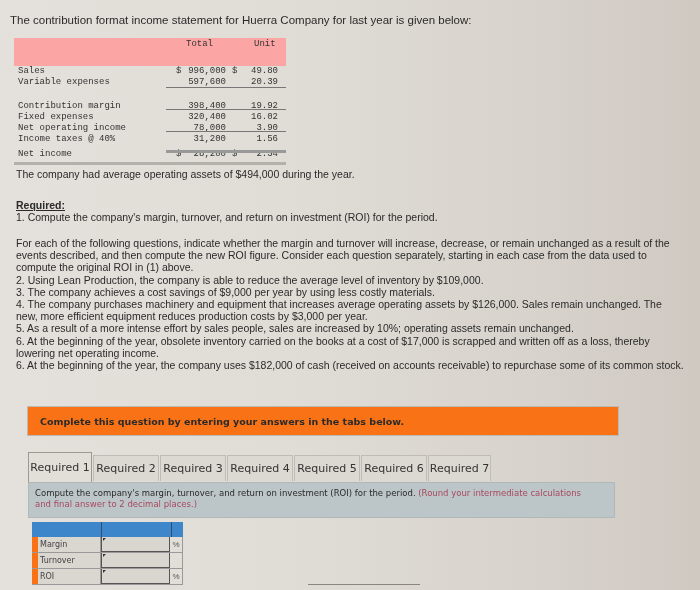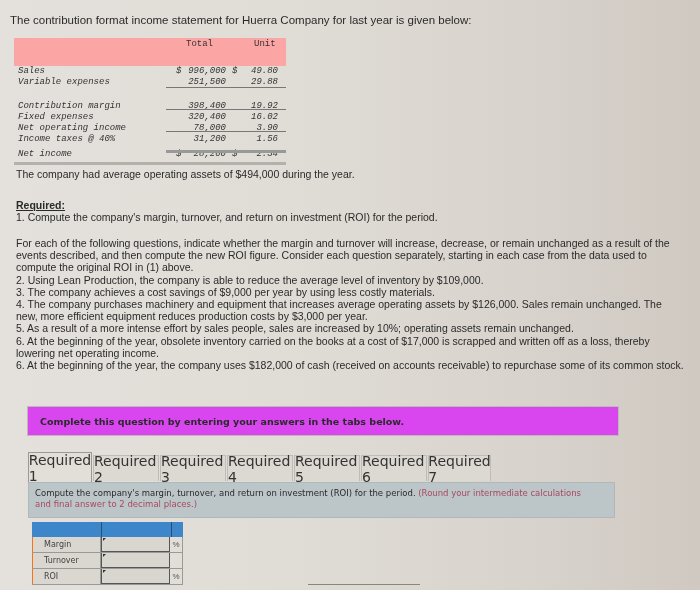--- a/index.html
+++ b/index.html
@@ -16,72 +16,72 @@
     
     .stmt {
       left: 14px; top: 38px; width: 272px;
       font-family: "Liberation Mono", monospace; font-size: 9px; color: #333;
     }
     .stmt-head {
       background: #fca5a5; height: 28px; position: relative;
     }
     .stmt-head span { position: absolute; top: 1px; }
     .stmt-row { position: relative; height: 10.5px; }
-    .stmt-row span { position: absolute; top: 0; font-style: italic; }
+    .stmt-row span { position: absolute; top: 0; }
     .stmt .label { left: 4px; }
     .stmt .dollar1 { left: 162px; }
     .stmt .total { right: 60px; text-align: right; }
     .stmt .unit { right: 8px; text-align: right; }
     .stmt .dollar2 { left: 218px; }
     .rule { position: absolute; left: 152px; width: 120px; height: 1px; background: #777; }
     .stmt-foot { position: absolute; left: 0; width: 272px; height: 3px; background: #b4b1ad; }
     .stmt-foot2 { position: absolute; left: 152px; width: 120px; height: 3px; background: #999; }
 
     .para { font-size: 10.5px; color: #2a2a2a; line-height: 12.2px; }
     .assets { left: 16px; top: 168px; }
     .required { left: 16px; top: 199px; }
     .required b { font-weight: bold; text-decoration: underline; }
     .questions { left: 16px; top: 237px; width: 670px; }
 
     .instr-box {
       left: 27px; top: 406px; width: 590px; height: 28px;
-      background: #d946ef; border: 1px solid #bdb9b4;
+      background: #f97316; border: 1px solid #bdb9b4;
     }
     .instr-box span {
       position: absolute; left: 12px; top: 9px; font-size: 9.5px; font-weight: bold; color: #2a2a2a;
       font-family: "DejaVu Sans", sans-serif;
     }
 
     .tabs { left: 28px; top: 452px; height: 30px; display: flex; }
     .tab {
       height: 26px; margin-right: 1px; margin-top: 3px;
       border: 1px solid #bfbbb6; border-bottom: none;
       background: #dcd8d2;
-      font-size: 14px; color: #333; font-family: "DejaVu Sans", sans-serif;
+      font-size: 11px; color: #333; font-family: "DejaVu Sans", sans-serif;
       display: flex; align-items: center; justify-content: center;
       box-sizing: border-box;
     }
     .tab.active { background: #e2ded8; border-color: #9c9893; height: 30px; margin-top: 0; }
 
     .prompt-box {
       left: 28px; top: 482px; width: 585px; height: 34px;
       background: #bcc6c8; border: 1px solid #b0b8ba;
       font-size: 8.5px; font-family: "DejaVu Sans", sans-serif; color: #2a2a2a; line-height: 10.5px;
     }
     .prompt-box .inner { position: absolute; left: 6px; top: 5px; width: 560px; }
     .prompt-box .note { color: #a8485e; }
 
     .answer-table { left: 32px; top: 522px; width: 151px; }
     .ans-head { height: 15px; background: #3d86c9; display: flex; }
     .ans-head div { border-right: 1px solid #2a4f74; }
     .ans-row { height: 15px; display: flex; border-bottom: 1px solid #999; }
     .ans-label {
-      width: 69px; border-left: 1px solid #f97316; border-right: 1px solid #999;
+      width: 69px; border-left: 6px solid #f97316; border-right: 1px solid #999;
       font-size: 8px; font-family: "DejaVu Sans", sans-serif; color: #444;
-      padding-left: 11px; box-sizing: border-box; line-height: 15px; background: #dad6d0;
+      padding-left: 2px; box-sizing: border-box; line-height: 15px; background: #dad6d0;
     }
     .ans-input {
       width: 70px; border: 1.5px solid #555; border-top: none; box-sizing: border-box;
       background: #d9d5cf; position: relative;
     }
     .ans-input::before {
       content: ""; position: absolute; left: 1px; top: 1px; border-left: 3px solid #333;
       border-bottom: 3px solid transparent;
     }
     .ans-unit {
@@ -103,22 +103,22 @@
   <div style="position:relative;">
     <div class="stmt-row">
       <span class="label">Sales</span>
       <span class="dollar1">$</span>
       <span class="total">996,000</span>
       <span class="dollar2">$</span>
       <span class="unit">49.80</span>
     </div>
     <div class="stmt-row">
       <span class="label">Variable expenses</span>
-      <span class="total">251,500</span>
-      <span class="unit">29.88</span>
+      <span class="total">597,600</span>
+      <span class="unit">20.39</span>
     </div>
     <div class="rule" style="top:21px"></div>
     <div class="stmt-row" style="margin-top:14px">
       <span class="label">Contribution margin</span>
       <span class="total">398,400</span>
       <span class="unit">19.92</span>
     </div>
     <div class="stmt-row">
       <span class="label">Fixed expenses</span>
       <span class="total">320,400</span>

